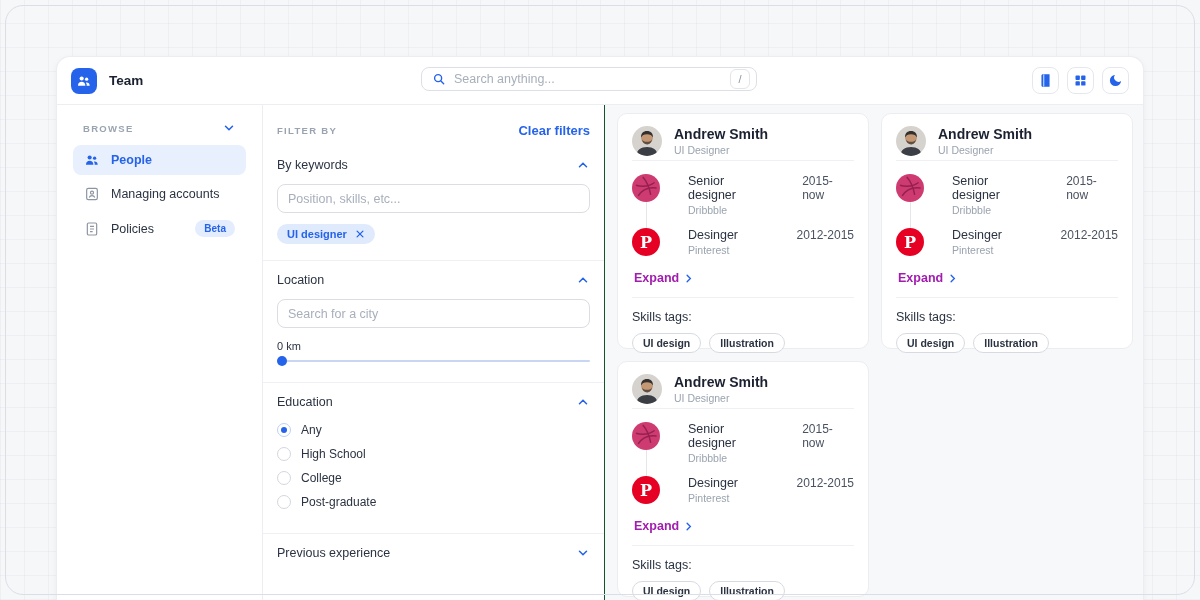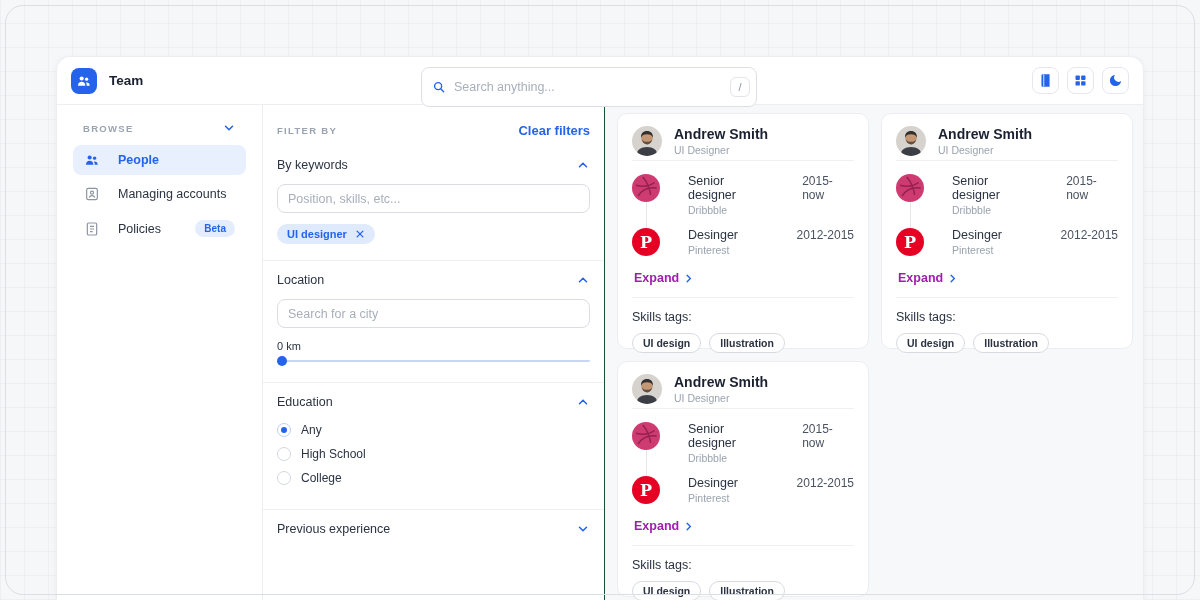--- a/index.html
+++ b/index.html
@@ -18,38 +18,38 @@
     background:#fff; border:1px solid #ecedf1; border-bottom:none; border-radius:14px 14px 0 0;
     box-shadow:0 2px 6px rgba(20,30,50,.05); display:flex; flex-direction:column; overflow:hidden; }
 
   
   .topbar { height:48px; flex:0 0 48px; display:flex; align-items:center; padding:0 14px; border-bottom:1px solid #edeef2; position:relative; }
   .brand { display:flex; align-items:center; gap:12px; }
   .logo { width:26px; height:26px; border-radius:8px; background:#2563eb; display:flex; align-items:center; justify-content:center; }
   .logo svg { width:16px; height:16px; fill:#fff; }
   .app-title { font-size:13.5px; font-weight:700; color:#1b2130; }
 
-  .search { position:absolute; left:364px; top:10px; width:336px; height:40px; border:1px solid #dcdfe5; border-radius:8px;
+  .search { position:absolute; left:364px; top:10px; width:336px; height:24px; border:1px solid #dcdfe5; border-radius:8px;
     display:flex; align-items:center; gap:8px; padding:0 6px 0 10px; background:#fff; }
   .search svg { width:14px; height:14px; stroke:#2563eb; flex:0 0 auto; }
   .search input { border:none; outline:none; flex:1; font-size:12.5px; color:#3a4150; font-family:inherit; background:transparent; }
   .search input::placeholder { color:#a8afbb; }
   .kbd { width:20px; height:20px; border:1px solid #e2e5ea; border-radius:6px; font-size:11px; color:#8d95a3; display:flex; align-items:center; justify-content:center; }
 
   .actions { margin-left:auto; display:flex; gap:8px; }
   .icon-btn { width:27px; height:27px; border:1px solid #e4e7ed; border-radius:8px; background:#fff; display:flex; align-items:center; justify-content:center; cursor:pointer; }
   .icon-btn svg { width:15px; height:15px; }
 
   
   .main { flex:1; display:flex; min-height:0; }
   .sidebar { width:206px; flex:0 0 206px; border-right:1px solid #edeef2; padding:14px 16px; }
   .sec-head { display:flex; align-items:center; justify-content:space-between; padding:2px 10px 10px; }
   .sec-label { font-size:9.5px; font-weight:700; letter-spacing:1.3px; color:#9aa3b0; }
   .chev { width:14px; height:14px; stroke:#2563eb; cursor:pointer; }
-  .nav-item { display:flex; align-items:center; gap:18px; padding:7px 11px; border-radius:8px; font-size:12.5px; color:#2b3342; cursor:pointer; margin-bottom:4px; }
+  .nav-item { display:flex; align-items:center; gap:11px; padding:7px 11px; border-radius:8px; font-size:12.5px; color:#2b3342; cursor:pointer; margin-bottom:4px; }
   .nav-item svg { width:16px; height:16px; flex:0 0 auto; }
   .nav-item .stroke-ic { fill:none; stroke:#8d95a3; stroke-width:1.8; }
   .nav-item.active { background:#e9f0fd; color:#2563eb; font-weight:600; }
   .nav-item.active svg { fill:#2563eb; }
   .pill-badge { margin-left:auto; background:#e3edfd; color:#2563eb; font-size:10px; font-weight:700; padding:3px 9px; border-radius:999px; }
 
   
   .filter { width:342px; flex:0 0 342px; border-right:1px solid #14532d; }
   .filter-head { display:flex; align-items:center; justify-content:space-between; padding:18px 14px 8px; }
   .clear { font-size:13px; font-weight:700; color:#2563eb; cursor:pointer; }
@@ -252,20 +252,24 @@
           <span>Any</span>
         </div>
         <div class="radio-row">
           <span class="rb"></span>
           <span>High School</span>
         </div>
         <div class="radio-row">
           <span class="rb"></span>
           <span>College</span>
         </div>
+        <div class="radio-row">
+          <span class="rb"></span>
+          <span>Post-graduate</span>
+        </div>
       </div>
 
       <div class="f-sec bordered">
         <div class="f-title-row" style="margin-bottom:0">
           <span class="f-title">Previous experience</span>
           <svg class="chev" viewBox="0 0 24 24" fill="none" stroke-width="2.6" stroke-linecap="round">
               <path d="m6 9 6 6 6-6"></path>
             </svg>
         </div>
       </div>

